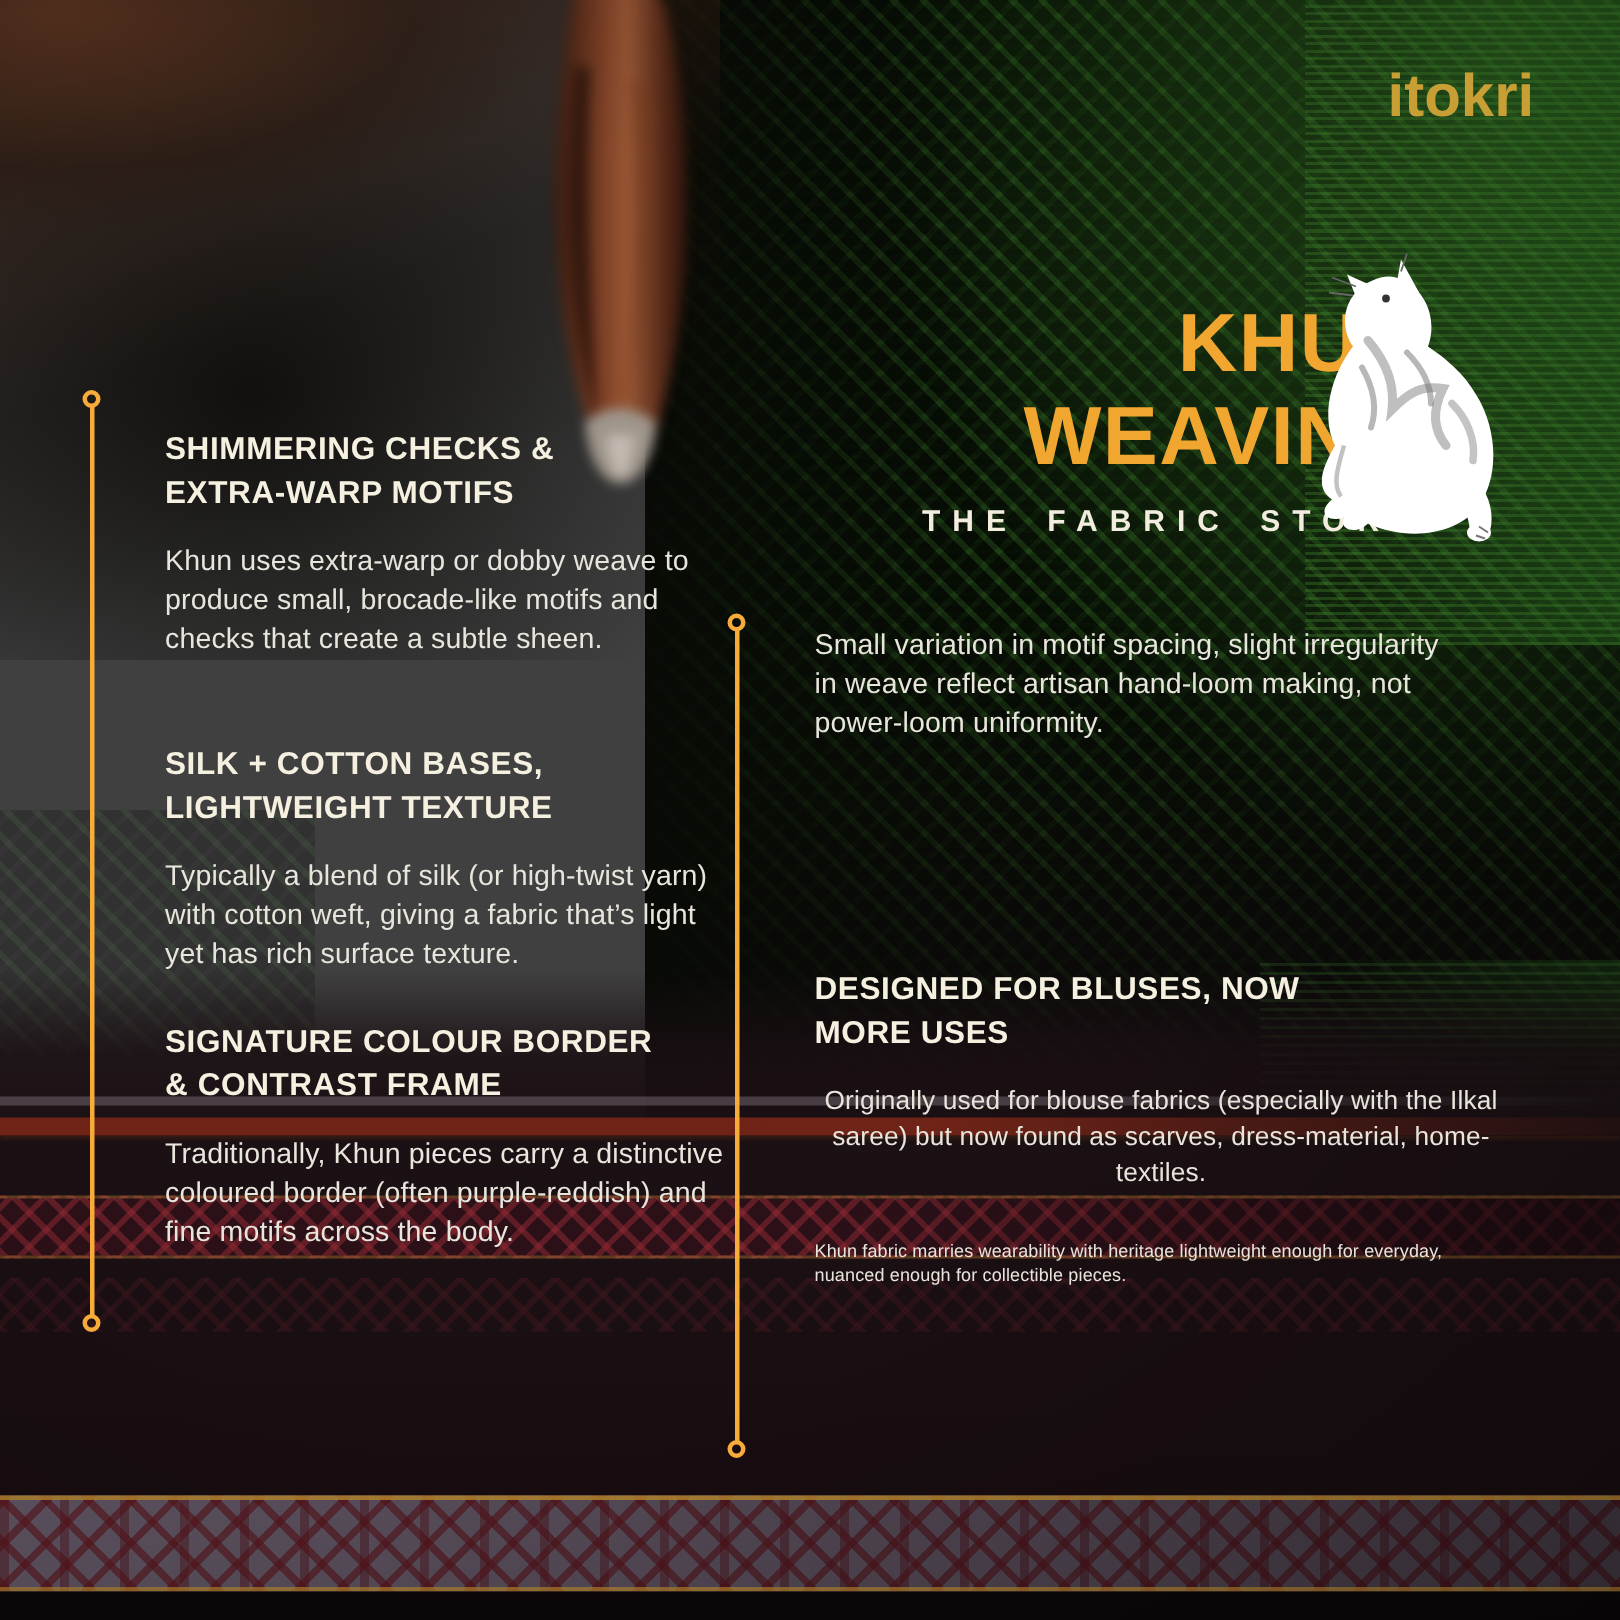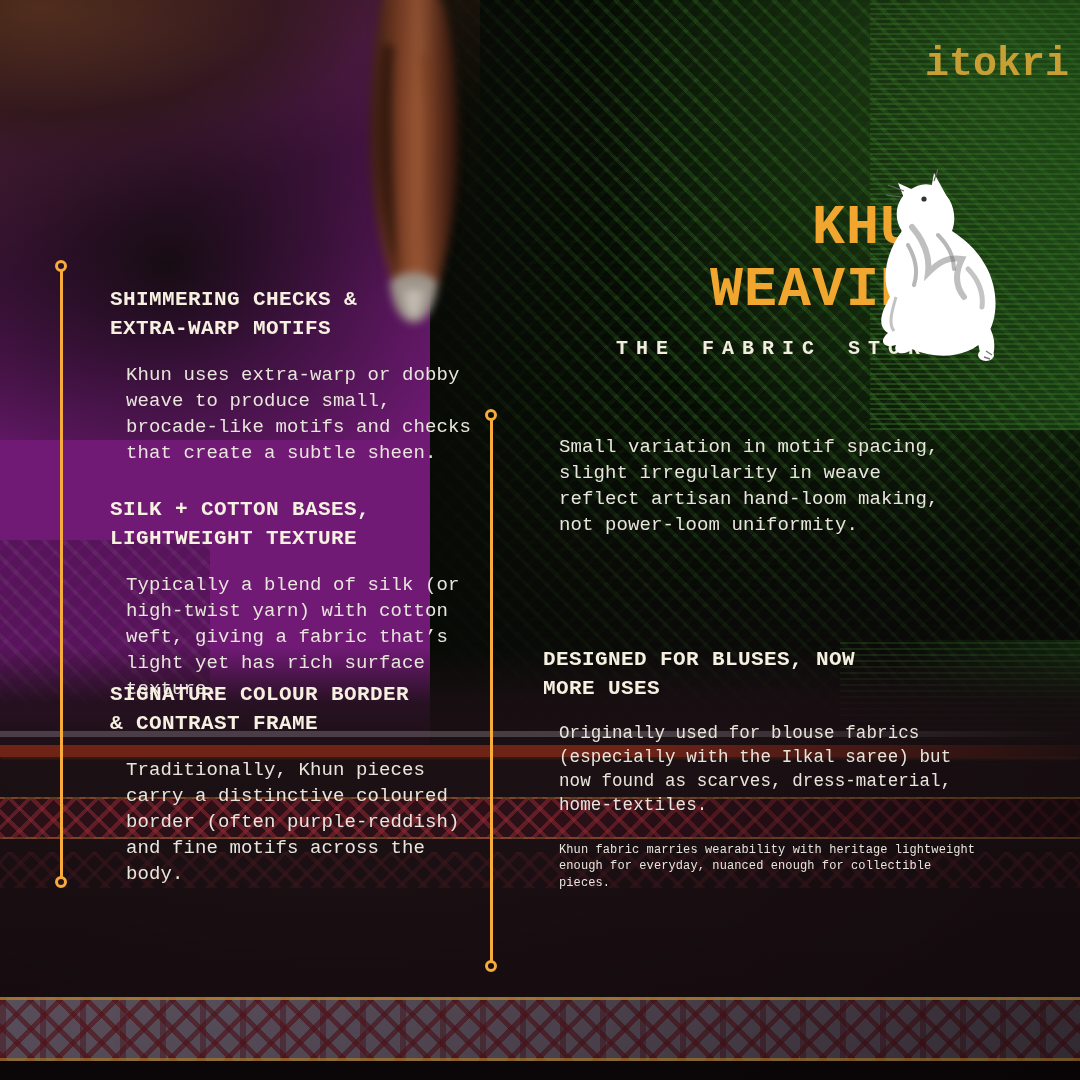--- a/index.html
+++ b/index.html
@@ -1,19 +1,19 @@
 <!DOCTYPE html>
 <html><head>
 <meta charset="utf-8">
 <style>
   html,body{margin:0;padding:0;background:#ffffff;}
   .canvas{
     position:relative;width:1080px;height:1080px;overflow:hidden;
-    background:#701a75;
-    font-family:Liberation Mono, monospace;
+    background:#404040;
+    font-family:Liberation Sans, sans-serif;
   }
   
   .bg-green{
     position:absolute;left:430px;top:0;width:650px;height:775px;
     background-color:#142b0d;
     background-image:
       linear-gradient(to right, rgba(8,10,6,.97), rgba(8,10,6,0) 235px),
       linear-gradient(to bottom, rgba(0,0,0,0) 52%, rgba(12,8,10,.55) 78%, rgba(14,9,11,.96) 96%),
       radial-gradient(ellipse at 88% 6%, rgba(62,132,42,.55), rgba(0,0,0,0) 52%),
       repeating-linear-gradient(45deg, rgba(0,0,0,.50) 0 5px, rgba(44,92,30,.28) 5px 9px, rgba(0,0,0,.50) 9px 14px),
@@ -99,28 +99,28 @@
   .timeline .ring.top{top:0;}
   .timeline .ring.bottom{bottom:0;}
   .timeline-left{left:55px;top:260px;height:628px;}
   .timeline-right{left:485px;top:409px;height:563px;}
   
   .txt{position:absolute;z-index:5;}
   .item-heading{
     font-weight:800;color:#F6F0E1;font-size:21px;line-height:1.36;
     letter-spacing:.4px;white-space:pre-line;margin:0 0 19px 0;
   }
-  .item-body{color:#E8E5DC;font-size:19px;line-height:1.37;margin:16px;letter-spacing:.1px;}
+  .item-body{color:#E8E5DC;font-size:19px;line-height:1.37;margin:0;letter-spacing:.1px;}
   .l-item{left:110px;width:382px;}
   .l1{top:286px;} .l2{top:496px;} .l3{top:681px;}
   .r-item{left:543px;width:425px;}
   .r1{top:418px;}
   .r2{top:646px;width:462px;}
   .r3{top:826px;width:452px;}
-  .r2 .item-body{font-size:17.5px;}
+  .r2 .item-body{font-size:17.5px;text-align:center;}
   .r3 .item-body{font-size:12px;}
   .title-block{left:508px;top:198px;width:440px;text-align:right;}
   .main-title{
     margin:0;font-size:55px;font-weight:800;color:#F0A62F;
     line-height:1.12;letter-spacing:1px;white-space:pre-line;
   }
   .subtitle{
     margin:16px 0 18px 0;font-size:20px;font-weight:700;color:#F2EDDE;
     letter-spacing:8px;word-spacing:6px;
   }

